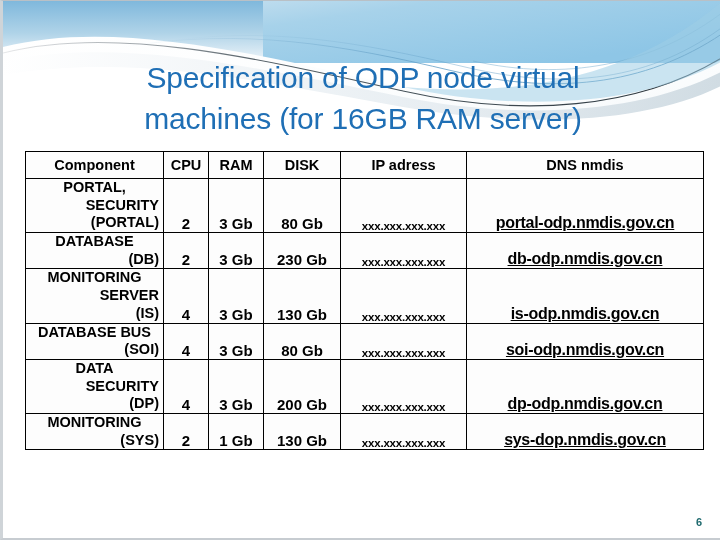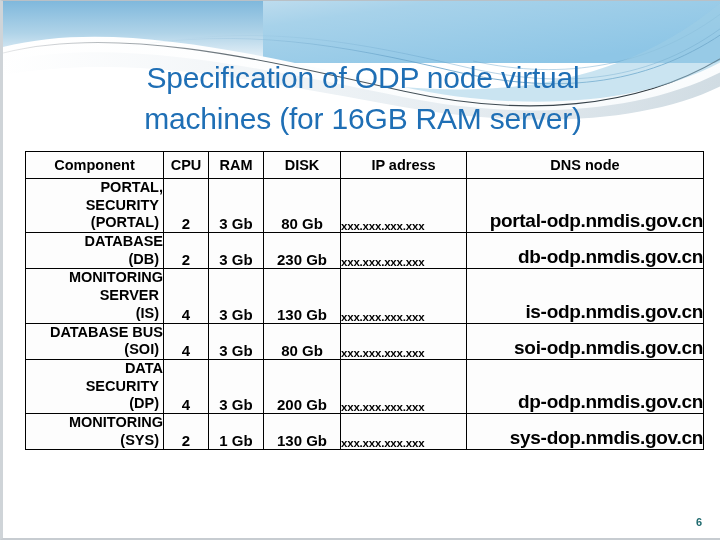--- a/index.html
+++ b/index.html
@@ -84,39 +84,40 @@
   col.c-dns  { width: 237px; }
 
   td.comp {
     font-weight: normal;
     font-size: 14.5px;
     text-align: right;
     padding: 3px 6px 4px 6px;
     line-height: 1.22;
     vertical-align: top;
   }
-  td.comp .l1 { display: block; text-align: right; }
+  td.comp .l1 { display: block; text-align: center; }
   td.comp .ln { display: block; text-align: right; padding-right: 4px; }
 
   td.num {
     text-align: center;
     font-size: 15px;
     padding-bottom: 5px;
   }
   td.ip {
-    text-align: left;
+    text-align: center;
     font-size: 11.5px;
     padding-bottom: 6px;
     letter-spacing: -0.2px;
   }
   td.dns {
-    text-align: right;
-    font-size: 19px;
+    text-align: center;
+    font-size: 16px;
     padding: 0 6px 5px 8px;
     letter-spacing: -0.3px;
+    text-decoration: underline;
   }
 
   
   #slide-number {
     position: absolute;
     right: 18px;
     top: 515px;
     font-size: 11px;
     font-weight: bold;
     color: #1f6a6e;
@@ -194,21 +195,21 @@
           <col class="c-ip">
           <col class="c-dns">
       </colgroup>
       <thead>
         <tr>
           <th>Component</th>
           <th>CPU</th>
           <th>RAM</th>
           <th>DISK</th>
           <th>IP adress</th>
-          <th>DNS node</th>
+          <th>DNS nmdis</th>
         </tr>
       </thead>
       <tbody id="spec-body">
           <tr>
             <td class="comp">
               <span class="l1">PORTAL,</span>
               <span class="ln">SECURITY</span>
               <span class="ln">(PORTAL)</span>
             </td>
             <td class="num">2</td>

